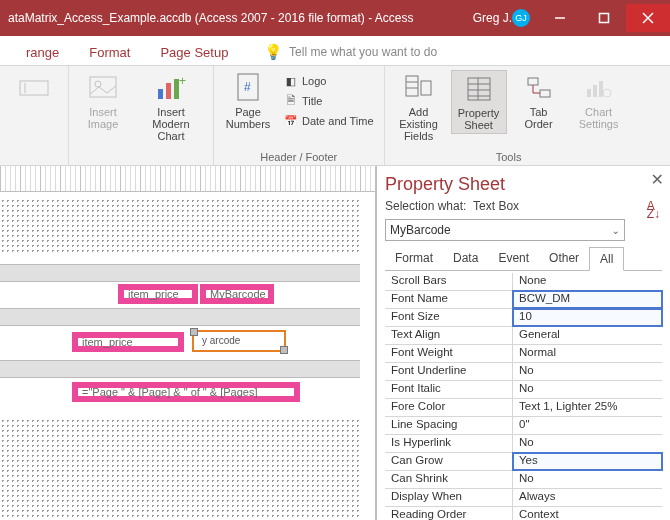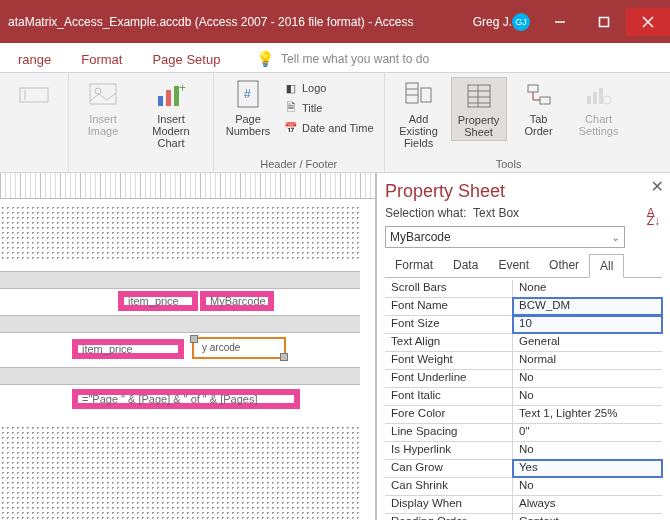--- a/index.html
+++ b/index.html
@@ -10,21 +10,21 @@
     color: #333;
     background: #fff;
     width: 670px;
     height: 520px;
     overflow: hidden;
     position: relative;
   }
   .titlebar {
     background: #a4373a;
     color: #fff;
-    height: 43px;
+    height: 36px;
     display: flex;
     align-items: center;
     padding: 0 0 0 8px;
     font-size: 12px;
   }
   .titlebar .title-left { flex: 0 0 auto; white-space: nowrap; }
   .titlebar .spacer { flex: 1; }
   .titlebar .user { display: flex; align-items: center; margin-right: 8px;}
   .titlebar .user .avatar {
     width: 18px; height: 18px; border-radius: 50%;
@@ -36,21 +36,21 @@
     width: 44px; display:flex; align-items:center; justify-content:center;
     color:#fff; font-size:14px;
   }
   .winbtns .b.close { background:#ce2e30; }
   .tabs {
     background:#fff;
     border-bottom:1px solid #d6d6d6;
     height:30px;
     display:flex;
     align-items:flex-end;
-    padding-left:4px;
+    padding-left:12px;
     gap:2px;
   }
   .tabs .tab {
     color:#a4373a;
     padding:6px 14px 5px 14px;
     font-size:13px;
   }
   .tabs .sep { flex:0 0 18px;}
   .tabs .tellme { display:flex;align-items:center;color:#888;gap:6px;padding:4px 0;}
   .tabs .tellme .q { font-size:15px; }

